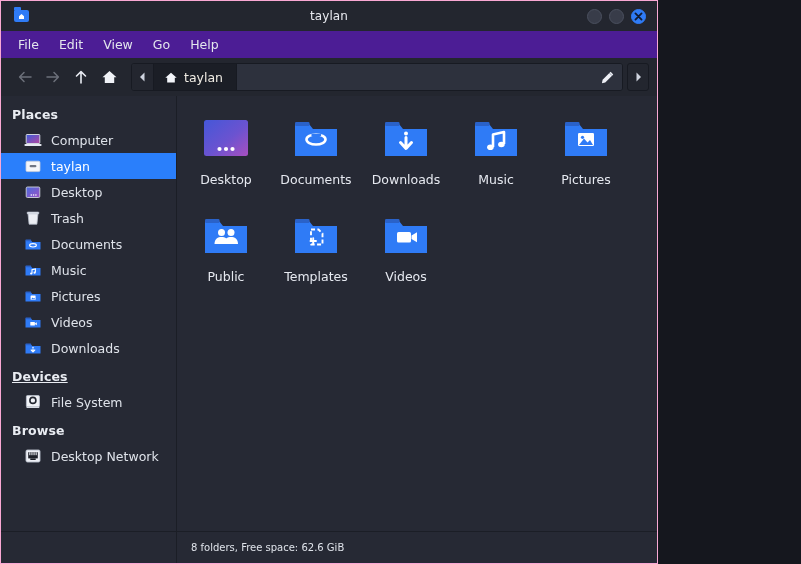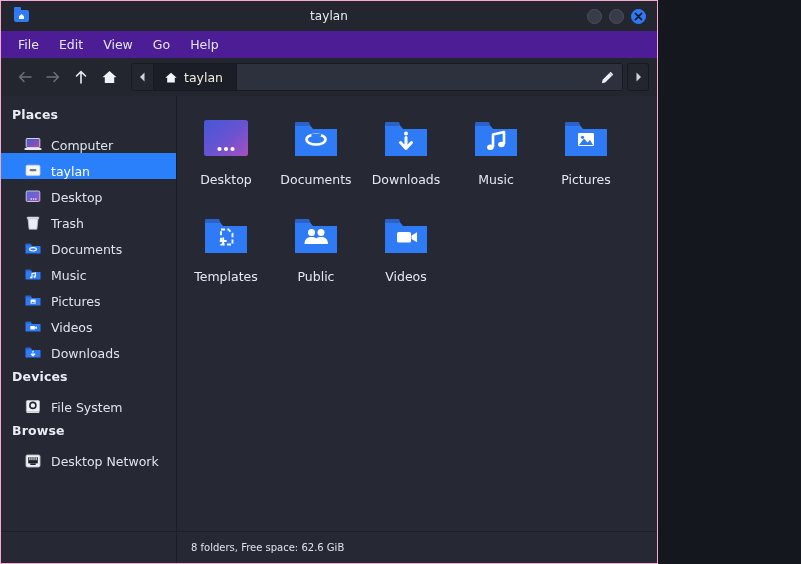--- a/index.html
+++ b/index.html
@@ -195,21 +195,21 @@
   }
   .side-heading {
     font-size: 12.5px;
     font-weight: bold;
     color: #e9ecf2;
     padding: 5px 0 5px 11px;
     letter-spacing: .15px;
   }
   .side-item {
     display: flex;
-    align-items: flex-end;
+    align-items: center;
     gap: 9px;
     height: 26px;
     padding-left: 22px;
     font-size: 12.5px;
     color: #dfe3ea;
     cursor: default;
   }
   .side-item.selected {
     background: #2a7ffb;
     color: #ffffff;
@@ -484,21 +484,21 @@
           <svg width="18" height="15" viewBox="0 0 18 15">
             <path d="M1.5 3.6 H7 L8.2 5 H16.5 V12.6 H1.5 Z" fill="#2f7bf6"></path>
             <rect x="1.5" y="2.6" width="5.6" height="1.6" rx="0.5" fill="#2a62c9"></rect>
             <circle cx="9" cy="6.4" r="0.75" fill="#fff"></circle>
             <path d="M9 7.7 V10.3 M7.2 9 L9 10.8 L10.8 9" fill="none" stroke="#fff" stroke-width="1.1" stroke-linecap="round" stroke-linejoin="round"></path>
           </svg>
         </span>
         <span>Downloads</span>
       </div>
 
-      <div class="side-heading" style="padding-top:8px;">Devices</div>
+      <div class="side-heading" style="padding-top:8px;text-decoration:underline;">Devices</div>
 
       <div class="side-item">
         <span class="side-ico">
           <svg width="18" height="16" viewBox="0 0 18 16">
             <rect x="2.4" y="1.6" width="13" height="11.2" rx="1" fill="#f1f3f8" stroke="#b9bfcc" stroke-width="0.9"></rect>
             <circle cx="8.9" cy="6.4" r="3" fill="none" stroke="#222630" stroke-width="1.6"></circle>
             <rect x="2.4" y="12.4" width="13" height="1.5" rx="0.6" fill="#d7dbe4"></rect>
           </svg>
         </span>
         <span>File System</span>
@@ -592,46 +592,46 @@
             </svg>
           </div>
           <div class="file-label">Pictures</div>
         </div>
 
         <div class="file-cell">
           <div class="file-ico">
             <svg width="58" height="48" viewBox="0 0 58 48">
               <path d="M8 8 H22 L26 13 H50 V40 H8 Z" fill="#2f7bf6"></path>
               <rect x="8" y="6" width="14.5" height="4" rx="1.2" fill="#2a62c9"></rect>
-              <path d="M24 16.5 H31.5 L35.5 20.5 V31.5 H24 Z" fill="none" stroke="#fff" stroke-width="1.9" stroke-linejoin="round" stroke-dasharray="4 2.4"></path>
-              <path d="M23.5 28 H29 M26.2 25.3 V30.7" stroke="#fff" stroke-width="1.9" stroke-linecap="round"></path>
-            </svg>
-          </div>
-          <div class="file-label">Templates</div>
-        </div>
-
-        <div class="file-cell">
-          <div class="file-ico">
-            <svg width="58" height="48" viewBox="0 0 58 48">
-              <path d="M8 8 H22 L26 13 H50 V40 H8 Z" fill="#2f7bf6"></path>
-              <rect x="8" y="6" width="14.5" height="4" rx="1.2" fill="#2a62c9"></rect>
               <circle cx="24.5" cy="19.5" r="3.5" fill="#fff"></circle>
               <circle cx="34" cy="19.5" r="3.5" fill="#fff"></circle>
               <path d="M17.5 31 C17.5 25.8 21 24 24.5 24 C28 24 31.5 25.8 31.5 31 Z" fill="#fff"></path>
               <path d="M27 31 C27 25.8 30.5 24 34 24 C37.5 24 41 25.8 41 31 Z" fill="#fff"></path>
             </svg>
           </div>
           <div class="file-label">Public</div>
         </div>
 
         <div class="file-cell">
           <div class="file-ico">
             <svg width="58" height="48" viewBox="0 0 58 48">
               <path d="M8 8 H22 L26 13 H50 V40 H8 Z" fill="#2f7bf6"></path>
               <rect x="8" y="6" width="14.5" height="4" rx="1.2" fill="#2a62c9"></rect>
+              <path d="M24 16.5 H31.5 L35.5 20.5 V31.5 H24 Z" fill="none" stroke="#fff" stroke-width="1.9" stroke-linejoin="round" stroke-dasharray="4 2.4"></path>
+              <path d="M23.5 28 H29 M26.2 25.3 V30.7" stroke="#fff" stroke-width="1.9" stroke-linecap="round"></path>
+            </svg>
+          </div>
+          <div class="file-label">Templates</div>
+        </div>
+
+        <div class="file-cell">
+          <div class="file-ico">
+            <svg width="58" height="48" viewBox="0 0 58 48">
+              <path d="M8 8 H22 L26 13 H50 V40 H8 Z" fill="#2f7bf6"></path>
+              <rect x="8" y="6" width="14.5" height="4" rx="1.2" fill="#2a62c9"></rect>
               <rect x="20" y="19" width="14" height="10.5" rx="1.6" fill="#fff"></rect>
               <path d="M34.5 22.5 L40 19.3 V29.2 L34.5 26 Z" fill="#fff"></path>
             </svg>
           </div>
           <div class="file-label">Videos</div>
         </div>
 
       </div>
     </div>
   </div>

